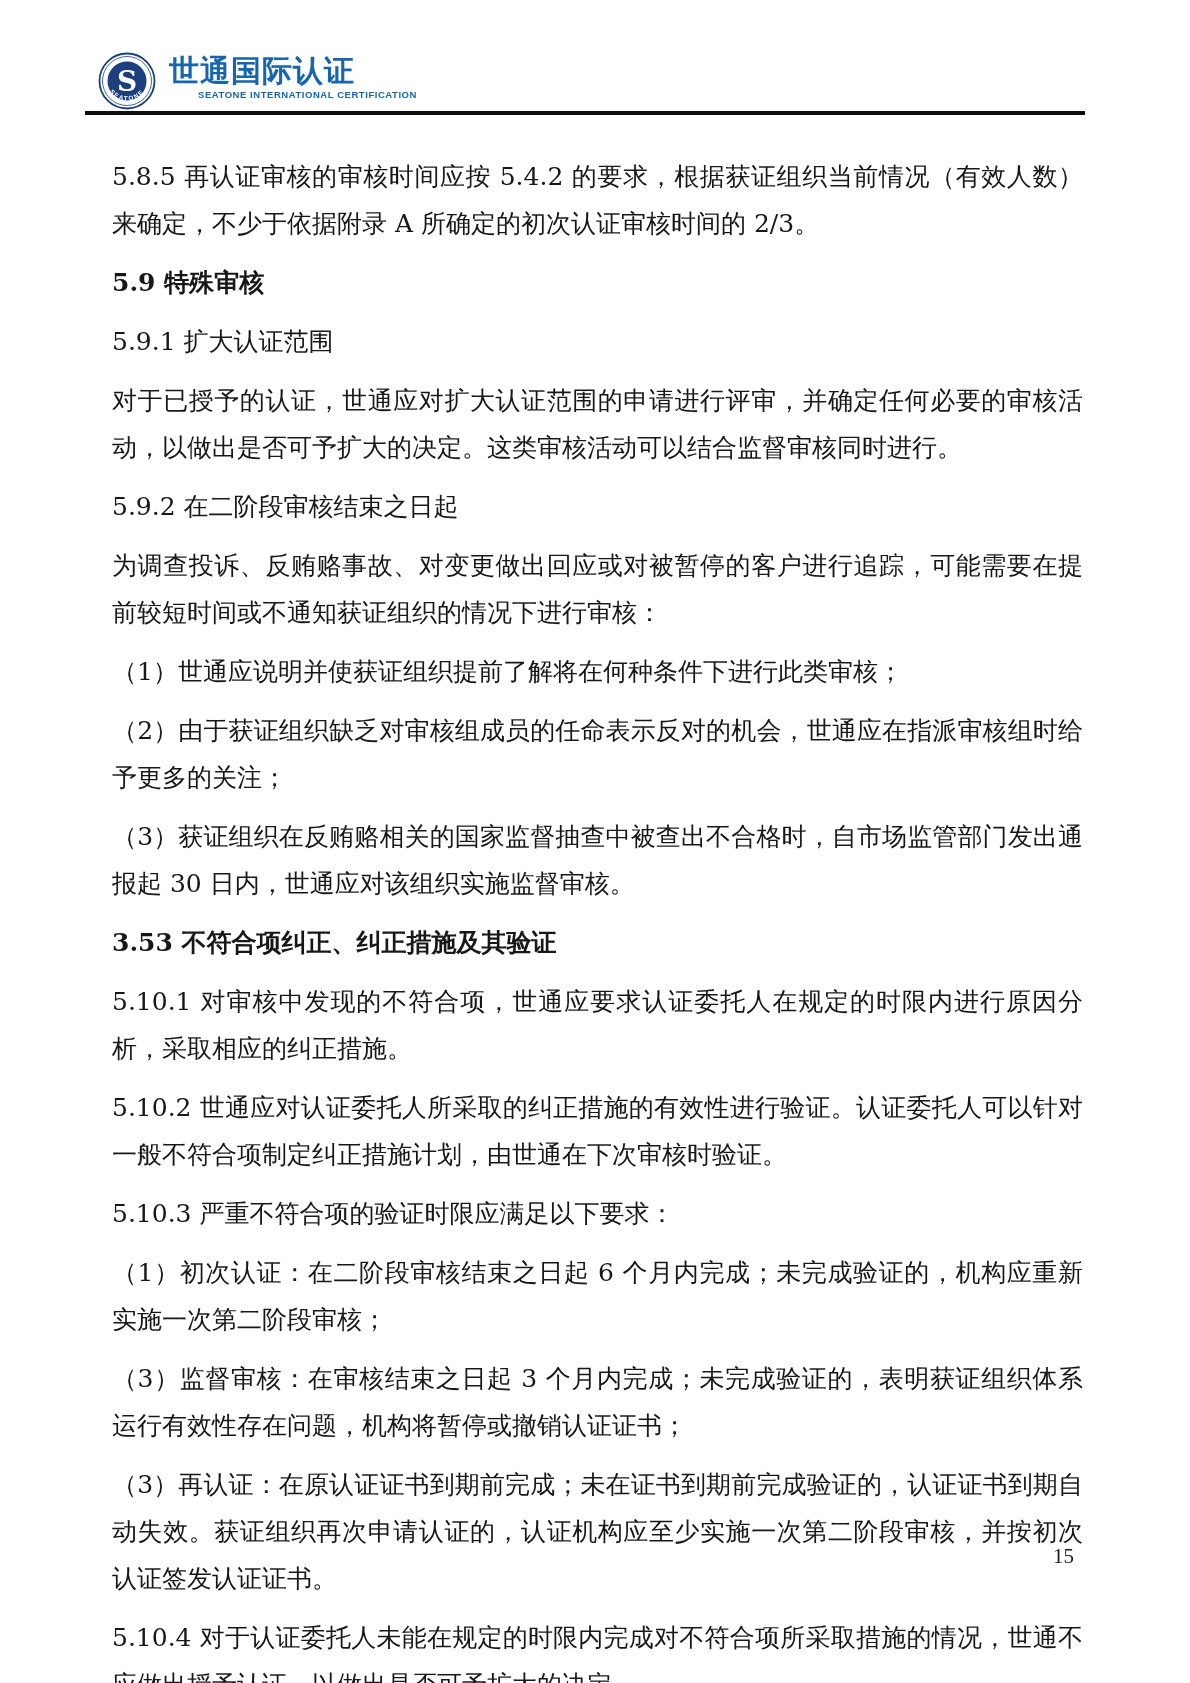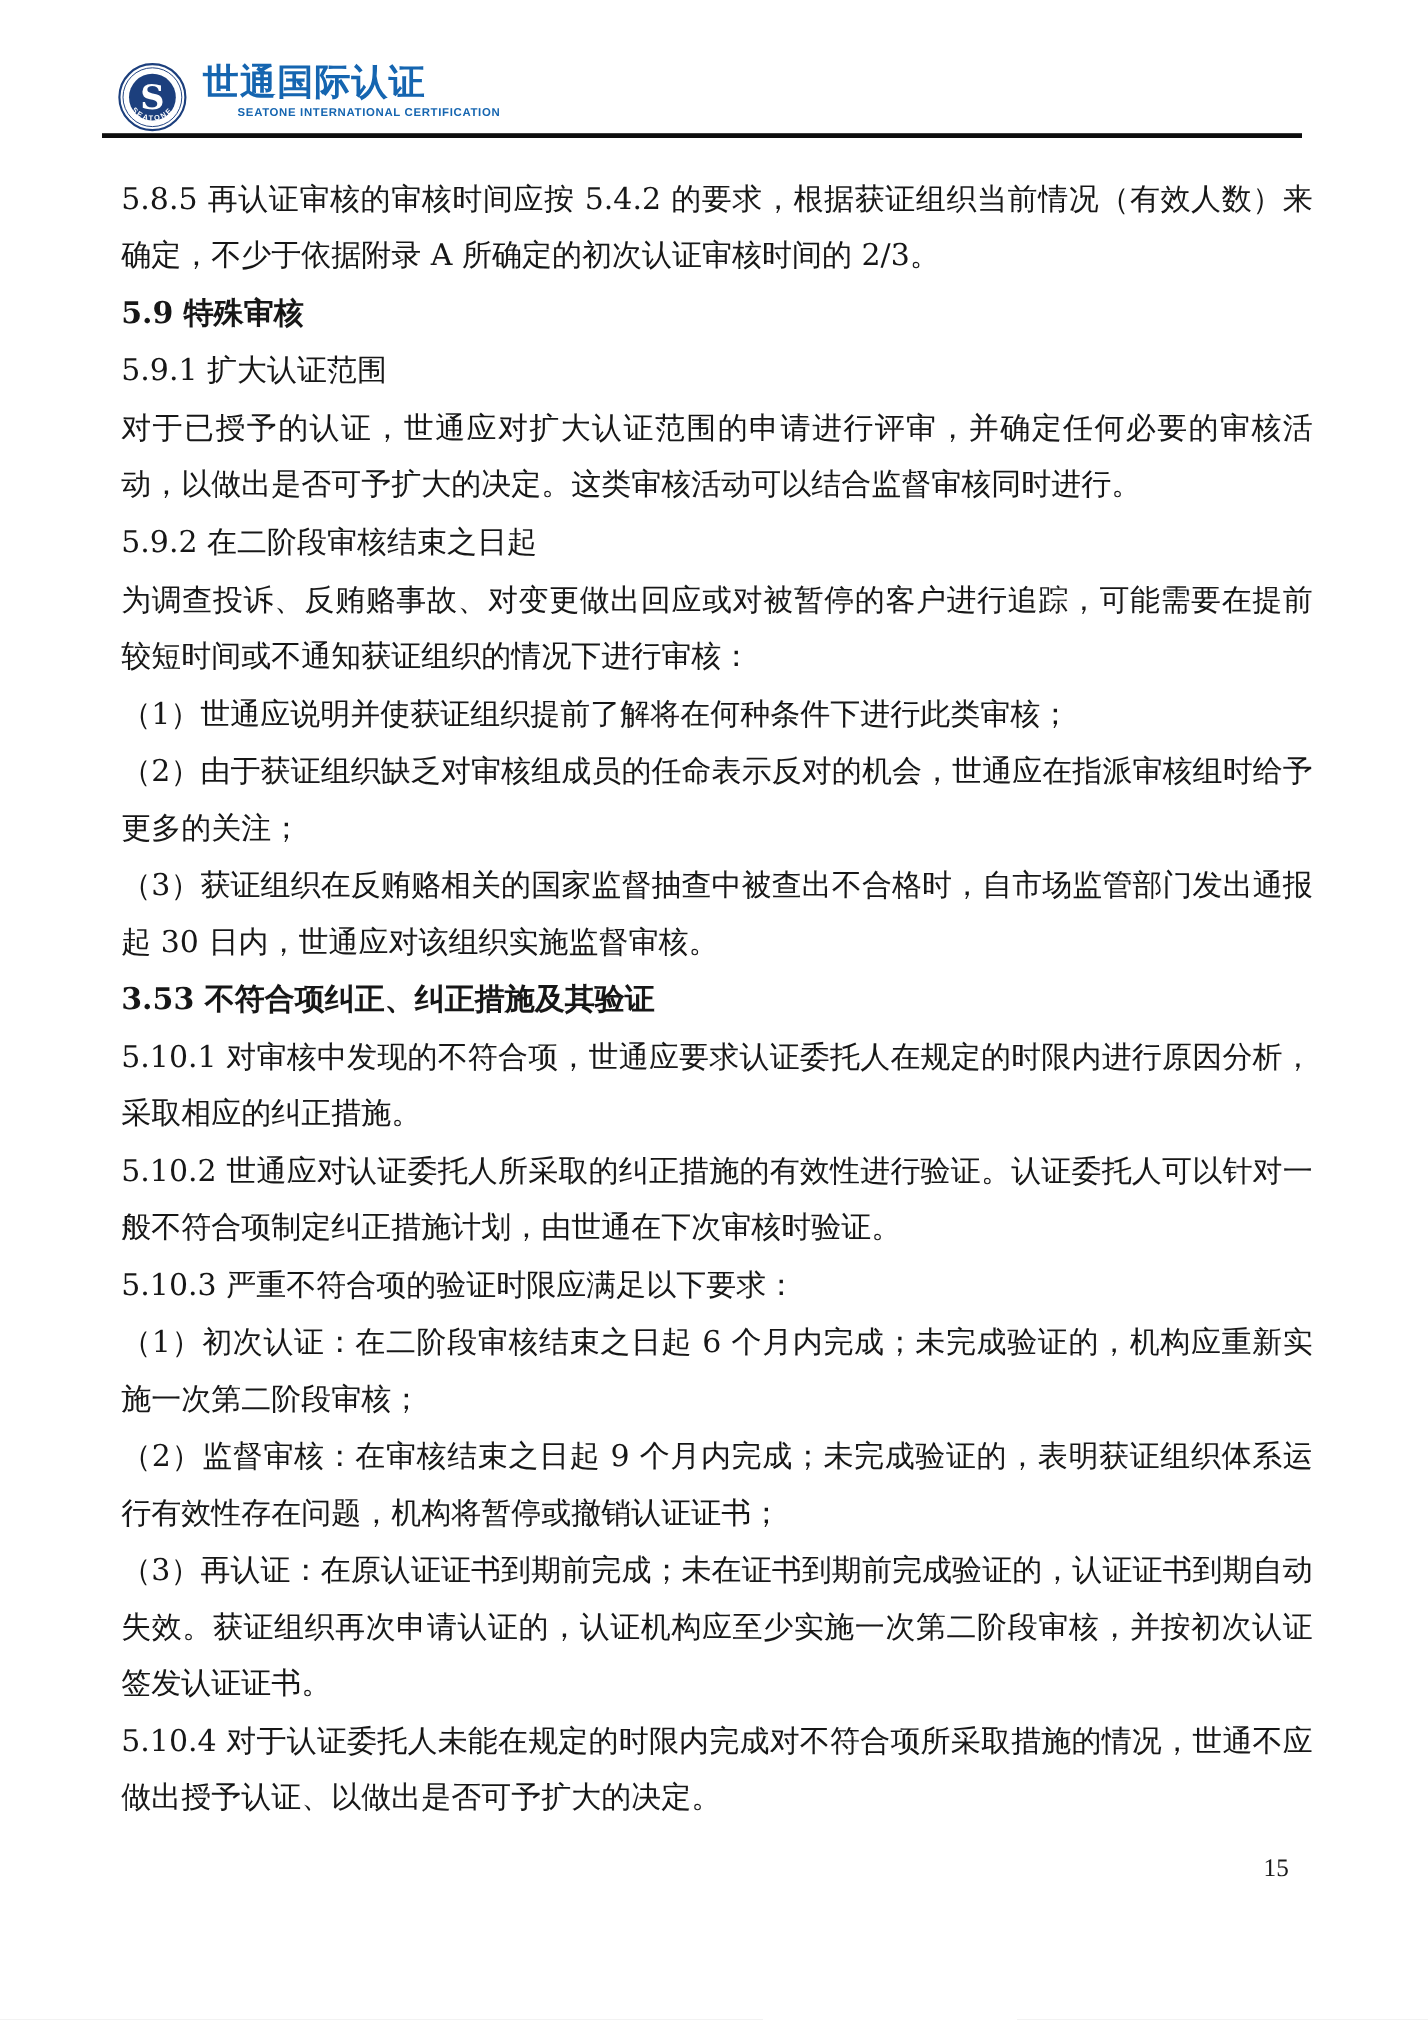--- a/index.html
+++ b/index.html
@@ -18,21 +18,21 @@
     position: absolute;
     left: 98px;
     top: 52px;
     display: flex;
     align-items: flex-start;
     gap: 13px;
   }
   .emblem { width: 58px; height: 58px; flex: 0 0 auto; }
   .logo-text { display: flex; flex-direction: column; justify-content: center; padding-top: 2px; }
   .logo-cn {
-    font-family: Liberation Mono, monospace;
+    font-family: Liberation Serif, serif;
     font-weight: bold;
     font-size: 30px;
     line-height: 34px;
     color: #1565b0;
     letter-spacing: 1px;
     white-space: nowrap;
   }
   .logo-en {
     font-family: "Liberation Sans", "DejaVu Sans", sans-serif;
     font-weight: bold;
@@ -56,21 +56,21 @@
   .content {
     position: absolute;
     left: 100px;
     top: 141px;
     width: 995px;
     font-size: 25px;
     line-height: 47px;
     color: #171717;
     text-align: justify;
   }
-  .para { margin: 1px; }
+  .para { margin: 12px; }
   .para.heading { font-weight: bold; }
 
   
   .page-num {
     position: absolute;
     left: 1053px;
     top: 1544px;
     font-family: Liberation Serif, serif;
     font-size: 21px;
     color: #1a1a1a;
@@ -110,20 +110,20 @@
       <p class="para body">5.9.2 在二阶段审核结束之日起</p>
       <p class="para body">为调查投诉、反贿赂事故、对变更做出回应或对被暂停的客户进行追踪，可能需要在提前较短时间或不通知获证组织的情况下进行审核：</p>
       <p class="para body">（1）世通应说明并使获证组织提前了解将在何种条件下进行此类审核；</p>
       <p class="para body">（2）由于获证组织缺乏对审核组成员的任命表示反对的机会，世通应在指派审核组时给予更多的关注；</p>
       <p class="para body">（3）获证组织在反贿赂相关的国家监督抽查中被查出不合格时，自市场监管部门发出通报起 30 日内，世通应对该组织实施监督审核。</p>
       <p class="para heading">3.53 不符合项纠正、纠正措施及其验证</p>
       <p class="para body">5.10.1 对审核中发现的不符合项，世通应要求认证委托人在规定的时限内进行原因分析，采取相应的纠正措施。</p>
       <p class="para body">5.10.2 世通应对认证委托人所采取的纠正措施的有效性进行验证。认证委托人可以针对一般不符合项制定纠正措施计划，由世通在下次审核时验证。</p>
       <p class="para body">5.10.3 严重不符合项的验证时限应满足以下要求：</p>
       <p class="para body">（1）初次认证：在二阶段审核结束之日起 6 个月内完成；未完成验证的，机构应重新实施一次第二阶段审核；</p>
-      <p class="para body">（2）监督审核：在审核结束之日起 9 个月内完成；未完成验证的，表明获证组织体系运行有效性存在问题，机构将暂停或撤销认证证书；</p>
+      <p class="para body">（3）监督审核：在审核结束之日起 3 个月内完成；未完成验证的，表明获证组织体系运行有效性存在问题，机构将暂停或撤销认证证书；</p>
       <p class="para body">（3）再认证：在原认证证书到期前完成；未在证书到期前完成验证的，认证证书到期自动失效。获证组织再次申请认证的，认证机构应至少实施一次第二阶段审核，并按初次认证签发认证证书。</p>
       <p class="para body">5.10.4 对于认证委托人未能在规定的时限内完成对不符合项所采取措施的情况，世通不应做出授予认证、以做出是否可予扩大的决定。</p>
     </main>
 
   <div class="page-num">15</div>
 
 </div>
 
 </body></html>

